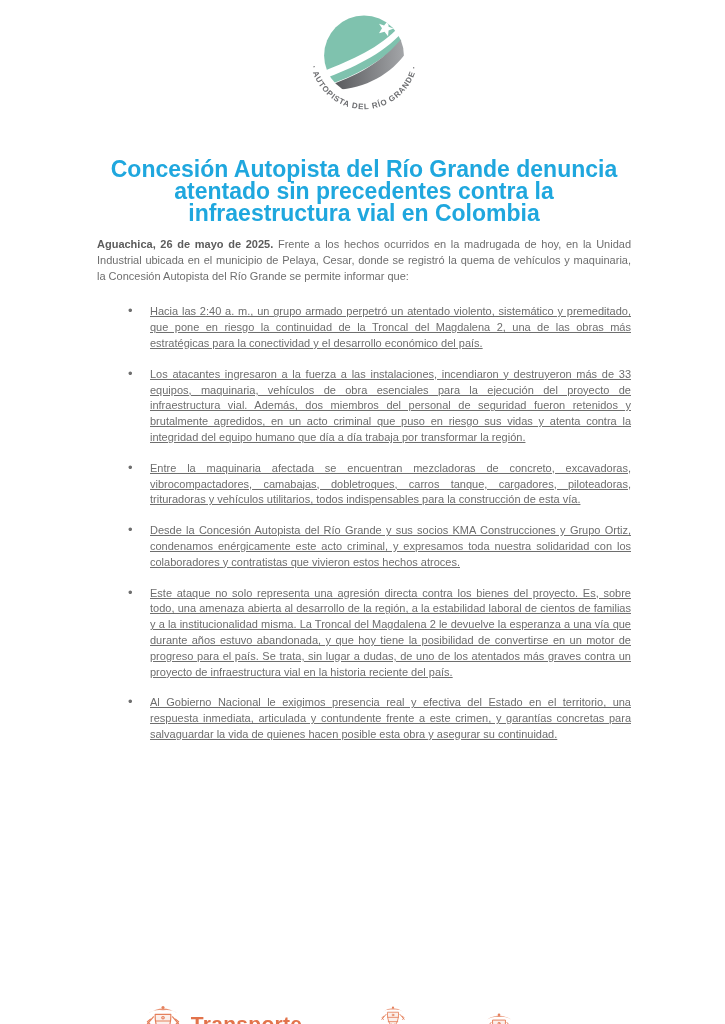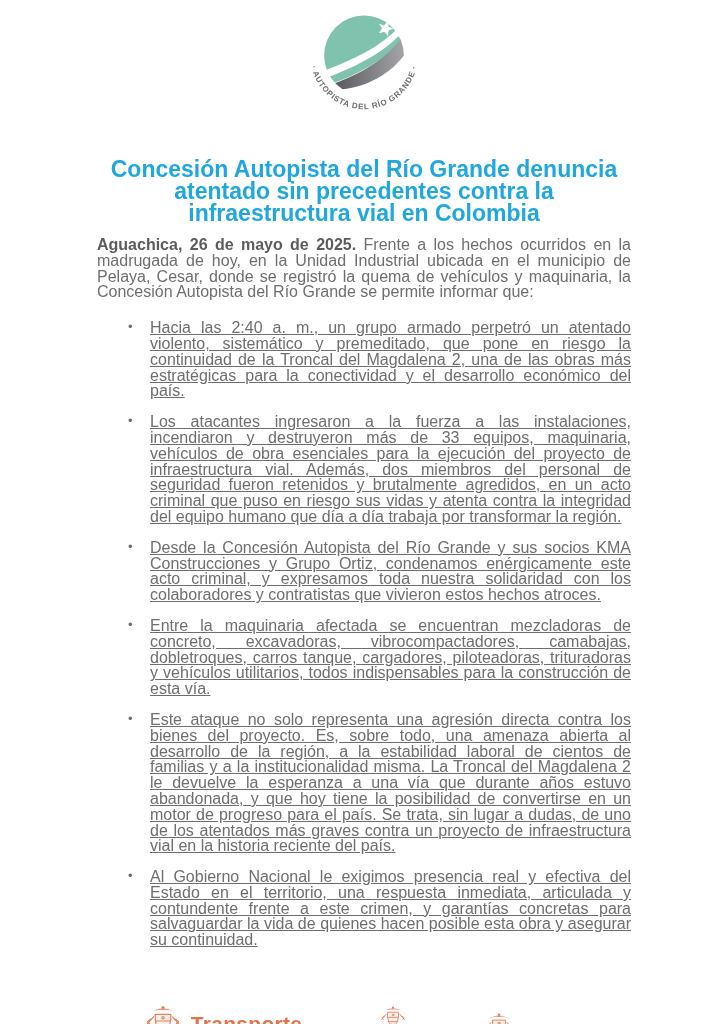--- a/index.html
+++ b/index.html
@@ -34,21 +34,21 @@
     margin:40px 6px 0 6px;
     text-align:center;
     color:var(--title-blue,#1fa7de);
     font-size:23px;
     line-height:22px;
     font-weight:bold;
   }
   
   .body-text{
     color:var(--body-gray,#6e6e6e);
-    font-size:16px;
+    font-size:11px;
     line-height:15.8px;
     text-align:justify;
   }
   .intro{margin-top:13px;}
   .intro strong{color:#5c5c5c;}
   ul.bullets{
     list-style:none;
     margin:20px 0 0 0;
     padding:0;
   }
@@ -164,22 +164,22 @@
       </svg>
     </div>
 
     <h1 class="doc-title">Concesión Autopista del Río Grande denuncia atentado sin precedentes contra la infraestructura vial en Colombia</h1>
 
     <p class="body-text intro"><strong>Aguachica, 26 de mayo de 2025.</strong><span> Frente a los hechos ocurridos en la madrugada de hoy, en la Unidad Industrial ubicada en el municipio de Pelaya, Cesar, donde se registró la quema de vehículos y maquinaria, la Concesión Autopista del Río Grande se permite informar que:</span></p>
 
     <ul class="bullets body-text">
       <li>Hacia las 2:40 a. m., un grupo armado perpetró un atentado violento, sistemático y premeditado, que pone en riesgo la continuidad de la Troncal del Magdalena 2, una de las obras más estratégicas para la conectividad y el desarrollo económico del país.</li>
       <li>Los atacantes ingresaron a la fuerza a las instalaciones, incendiaron y destruyeron más de 33 equipos, maquinaria, vehículos de obra esenciales para la ejecución del proyecto de infraestructura vial. Además, dos miembros del personal de seguridad fueron retenidos y brutalmente agredidos, en un acto criminal que puso en riesgo sus vidas y atenta contra la integridad del equipo humano que día a día trabaja por transformar la región.</li>
+      <li>Entre la maquinaria afectada se encuentran mezcladoras de concreto, excavadoras, vibrocompactadores, camabajas, dobletroques, carros tanque, cargadores, piloteadoras, trituradoras y vehículos utilitarios, todos indispensables para la construcción de esta vía.</li>
       <li>Desde la Concesión Autopista del Río Grande y sus socios KMA Construcciones y Grupo Ortiz, condenamos enérgicamente este acto criminal, y expresamos toda nuestra solidaridad con los colaboradores y contratistas que vivieron estos hechos atroces.</li>
-      <li>Entre la maquinaria afectada se encuentran mezcladoras de concreto, excavadoras, vibrocompactadores, camabajas, dobletroques, carros tanque, cargadores, piloteadoras, trituradoras y vehículos utilitarios, todos indispensables para la construcción de esta vía.</li>
       <li>Este ataque no solo representa una agresión directa contra los bienes del proyecto. Es, sobre todo, una amenaza abierta al desarrollo de la región, a la estabilidad laboral de cientos de familias y a la institucionalidad misma. La Troncal del Magdalena 2 le devuelve la esperanza a una vía que durante años estuvo abandonada, y que hoy tiene la posibilidad de convertirse en un motor de progreso para el país. Se trata, sin lugar a dudas, de uno de los atentados más graves contra un proyecto de infraestructura vial en la historia reciente del país.</li>
       <li>Al Gobierno Nacional le exigimos presencia real y efectiva del Estado en el territorio, una respuesta inmediata, articulada y contundente frente a este crimen, y garantías concretas para salvaguardar la vida de quienes hacen posible esta obra y asegurar su continuidad.</li>
     </ul>
 
   </div>
 
   <div class="footer">
 
     <div class="t-block">
       <svg width="36" height="44" viewBox="0 0 60 72">

